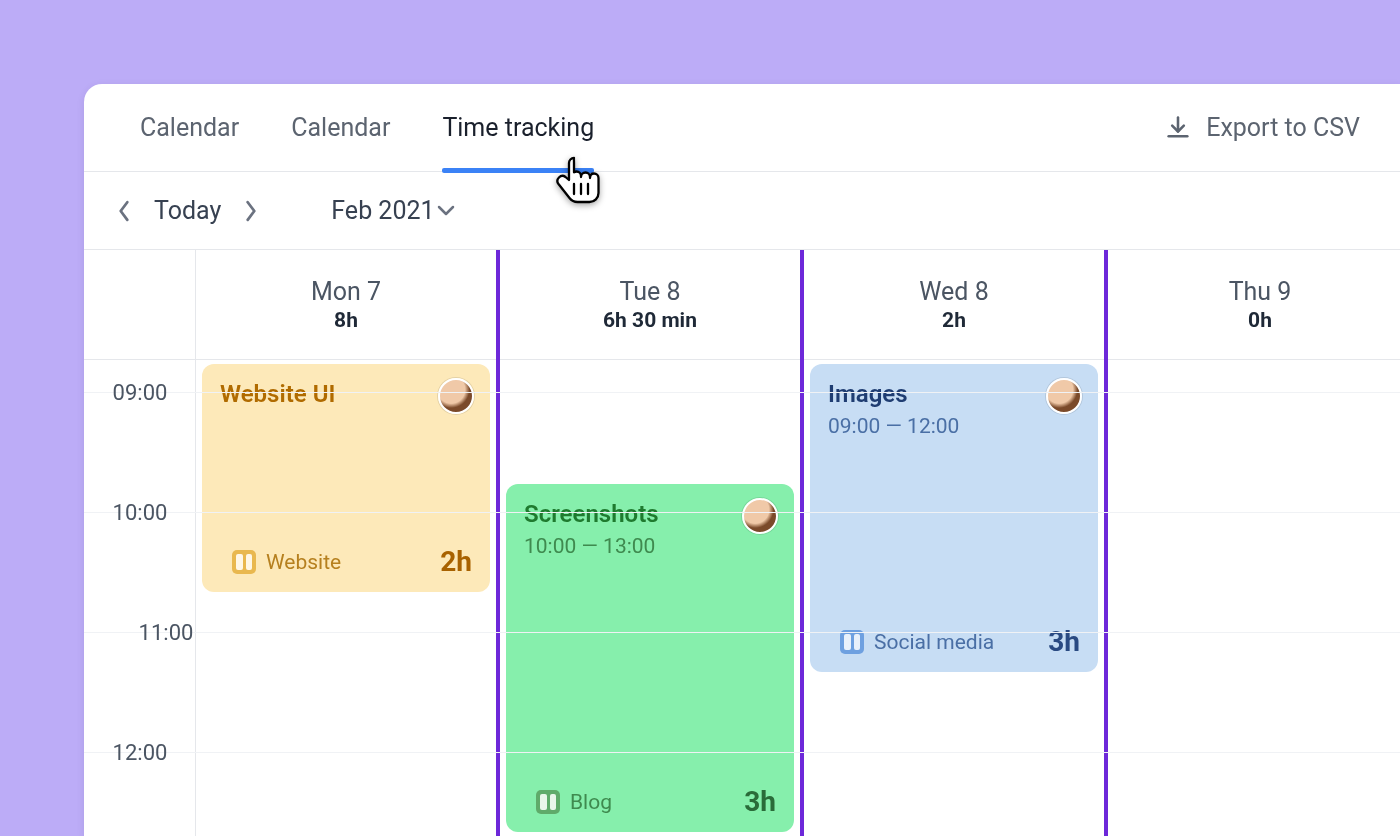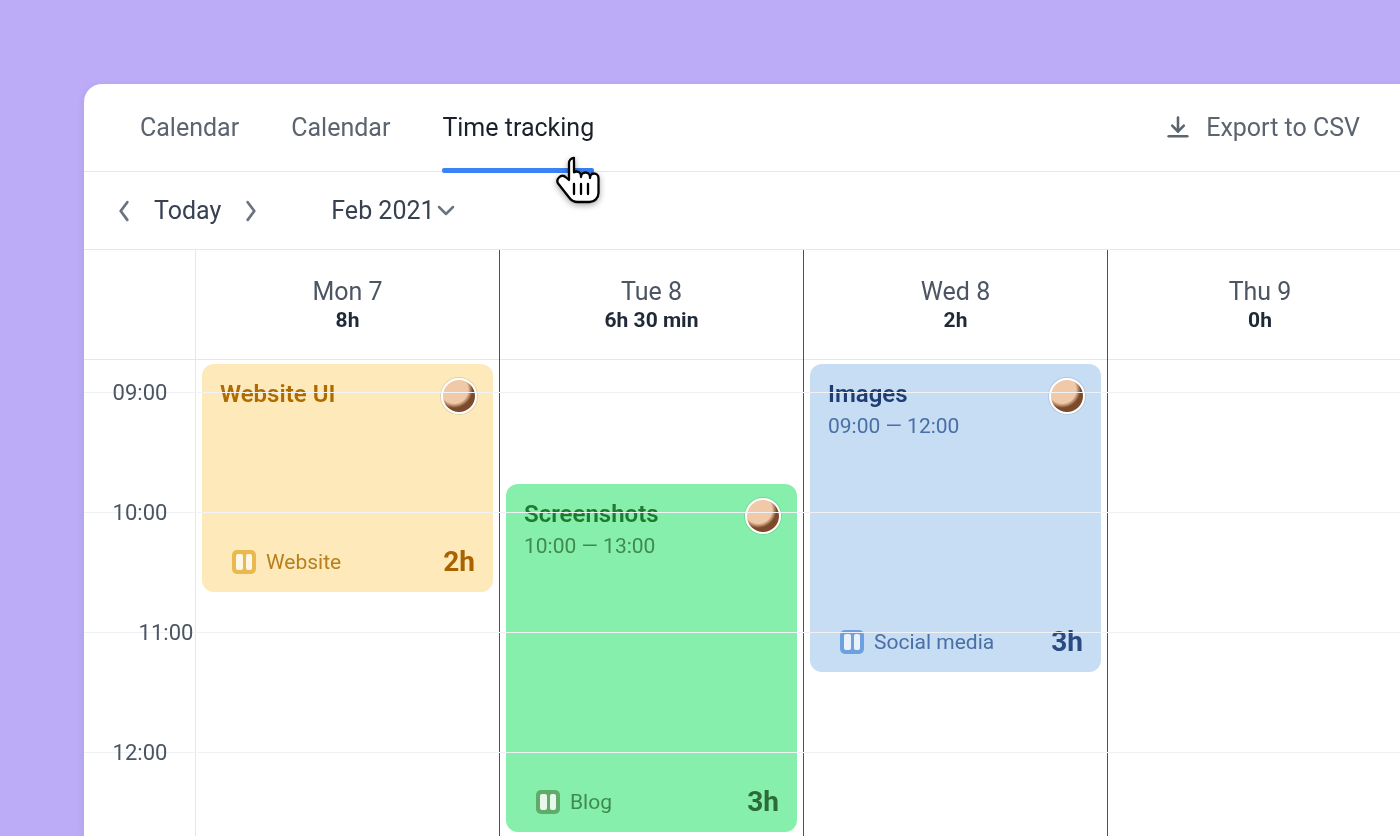--- a/index.html
+++ b/index.html
@@ -108,21 +108,21 @@
     border-right: 1px solid #e5e7eb;
     text-align: center;
   }
   .day-cols {
     position: absolute;
     left: 112px; right: 0; top: 0; bottom: 0;
     display: flex;
   }
   .day-col {
     flex: 0 0 304px;
-    border-right: 1px solid #6d28d9;
+    border-right: 4px solid #6d28d9;
     position: relative;
   }
   .day-col:last-child { border-right: none; }
 
   .day-header {
     height: 110px;
     border-bottom: 1px solid #e5e7eb;
     display: flex;
     flex-direction: column;
     align-items: center;

